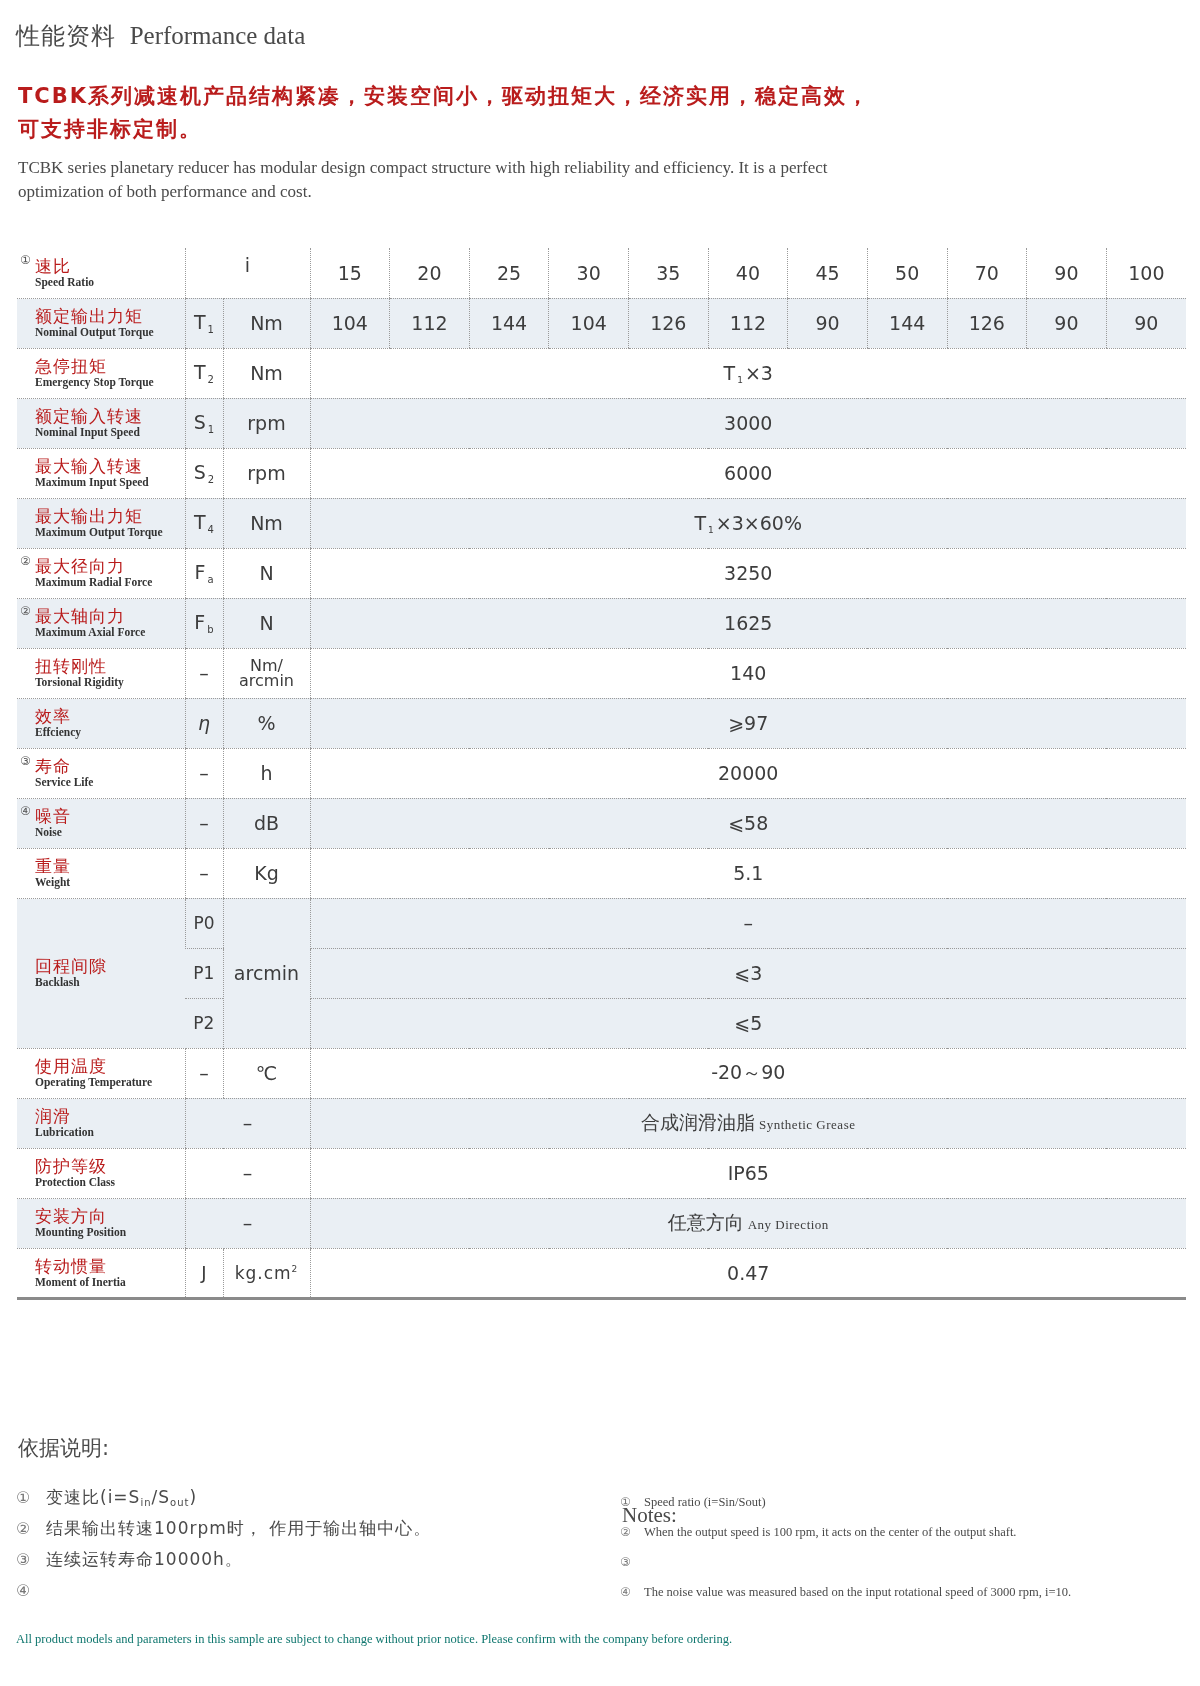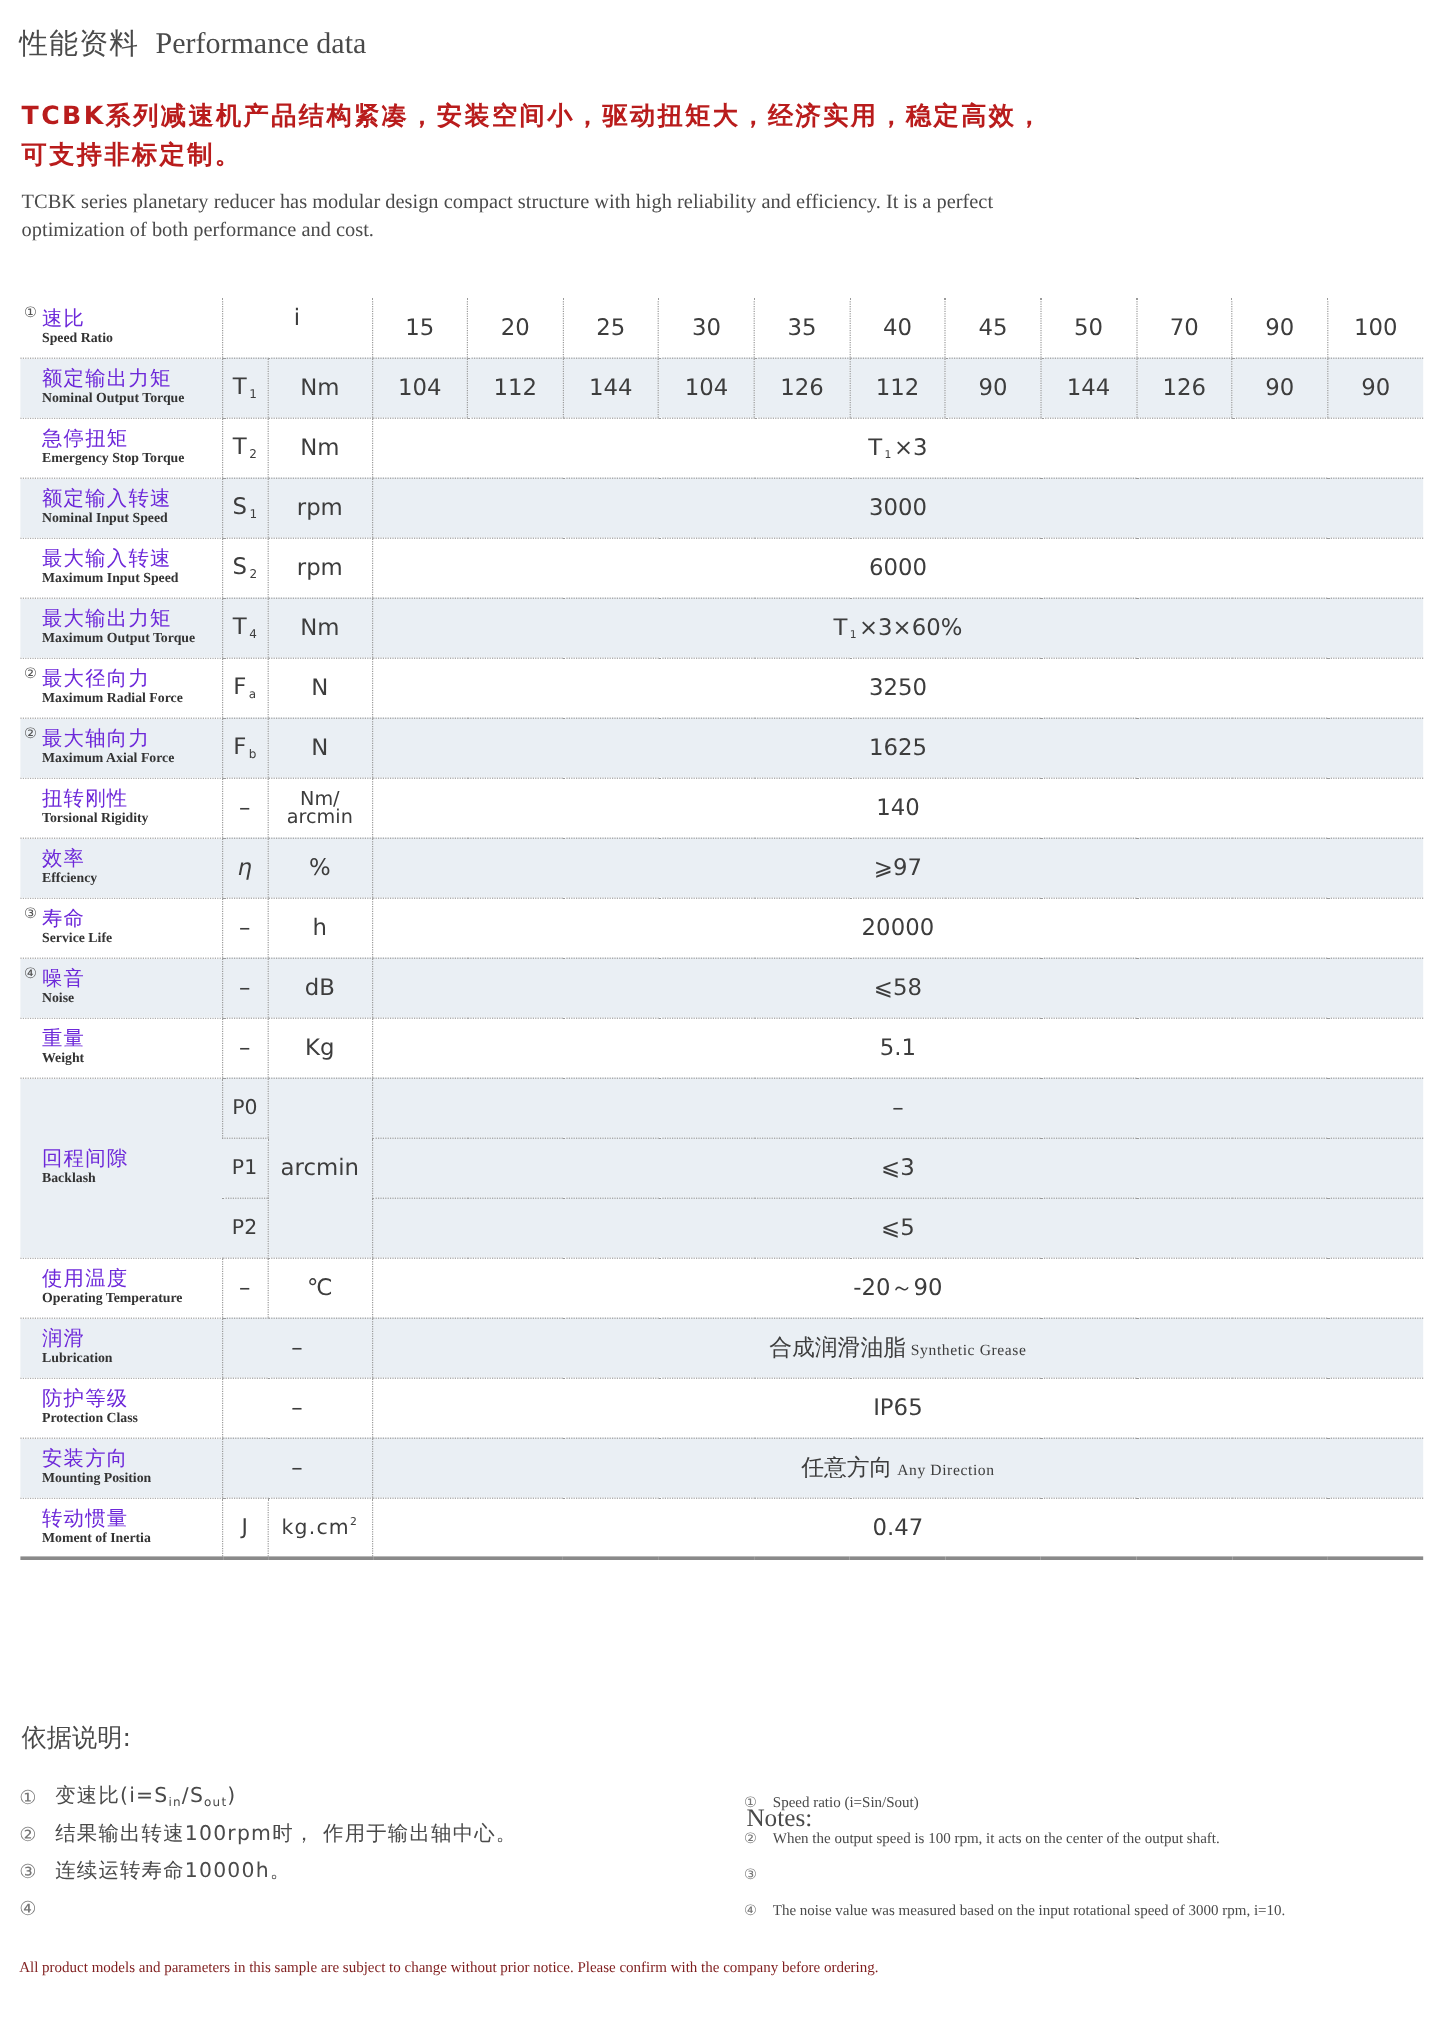--- a/index.html
+++ b/index.html
@@ -20,21 +20,21 @@
   .stage .cn { font-size: 22px; line-height: 24px; }
   .stage .en { font-family: "Liberation Serif", serif; font-size: 16px; line-height: 18px; letter-spacing: 1px; }
 
   table.grid { border-collapse: collapse; width: 1169px; table-layout: fixed; }
   table.grid td { border-bottom: 1.5px dotted #9a9a9a; border-left: 1.5px dotted #9a9a9a; text-align: center; vertical-align: middle; height: 50px; font-size: 19px; color: #3d3d3d; padding: 0; }
   table.grid td:first-child { border-left: none; }
   table.grid tr.shade td { background: #eaeff4; }
   table.grid tr.last td { border-bottom: 3px solid #8a8a8a; }
 
   .lbl { text-align: left !important; padding-left: 18px !important; position: relative; }
-  .lbl .cn { display: block; font-size: 17px; line-height: 19px; letter-spacing: 1px; color: #6d28d9; }
+  .lbl .cn { display: block; font-size: 17px; line-height: 19px; letter-spacing: 1px; color: #b91c1c; }
   .lbl .en { display: block; font-family: "Liberation Serif", serif; font-weight: bold; font-size: 11.5px; line-height: 13px; color: #333; }
   .lbl .mark { position: absolute; left: 3px; top: 5px; font-size: 12px; color: #555; }
   .sym { font-size: 20px; }
   .sym sub { font-size: 10px; vertical-align: -4px; margin-left: 2px; }
   .unit-two { font-size: 16px !important; line-height: 15px; }
   .val-note { font-family: "Liberation Serif", serif; font-size: 13px; letter-spacing: 0.5px; margin-left: 4px; }
   .val sub { font-size: 9px; vertical-align: -3px; margin: 0 2px; }
   sup.u { font-size: 9px; vertical-align: 7px; }
 
   .notes-cn-title { position: absolute; left: 18px; top: 1434px; font-size: 21px; color: #4a4a4a; }
@@ -42,21 +42,21 @@
   .notes-cn .item { display: flex; font-size: 17px; height: 31px; line-height: 31px; color: #4a4a4a; letter-spacing: 1px; }
   .notes-cn .num { width: 30px; color: #777; font-size: 16px; }
   .notes-cn sub { font-size: 10px; vertical-align: -3px; }
   .notes-en-title { position: absolute; left: 622px; top: 1503px; font-family: "Liberation Serif", serif; font-size: 21px; color: #4a4a4a; }
   .notes-en { position: absolute; left: 620px; top: 1487px; width: 560px; }
   .notes-en .item { display: flex; font-family: "Liberation Serif", serif; font-size: 12.5px; height: 30px; line-height: 30px; color: #4a4a4a; white-space: nowrap; }
   .notes-en .num { width: 24px; color: #777; font-family: "DejaVu Sans", sans-serif; font-size: 12px; }
 
   .disclaimer { position: absolute; left: 16px; top: 1632px; }
   .disclaimer .cn { font-size: 15px; line-height: 17px; color: #444; }
-  .disclaimer .en { font-family: "Liberation Serif", serif; font-size: 12.5px; line-height: 14px; color: #7f1d1d; }
+  .disclaimer .en { font-family: "Liberation Serif", serif; font-size: 12.5px; line-height: 14px; color: #0f766e; }
 </style>
 </head>
 <body>
 
 <div class="title">
   <span class="cn">性能资料</span>
   <span class="en">Performance data</span>
 </div>
 <div class="intro-cn">TCBK系列减速机产品结构紧凑，安装空间小，驱动扭矩大，经济实用，稳定高效，可支持非标定制。</div>
 <div class="intro-en">TCBK series planetary reducer has modular design compact structure with high reliability and efficiency. It is a perfect optimization of both performance and cost.</div>

